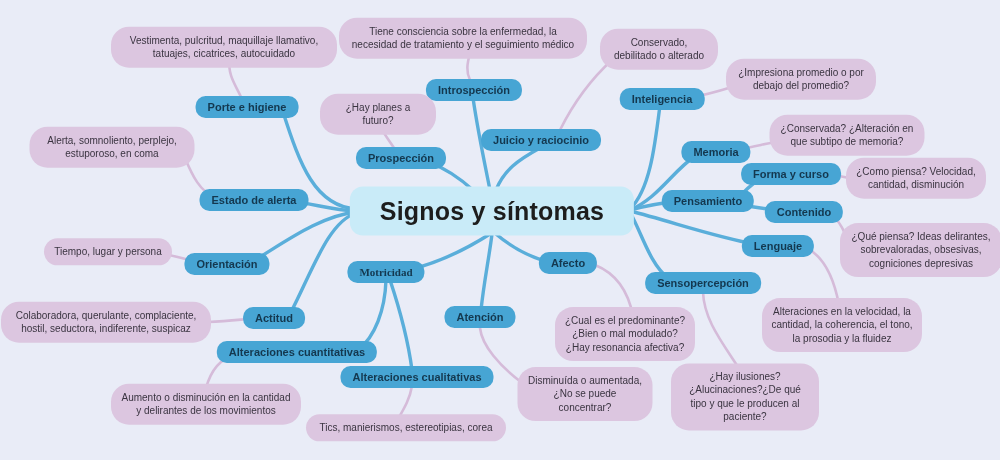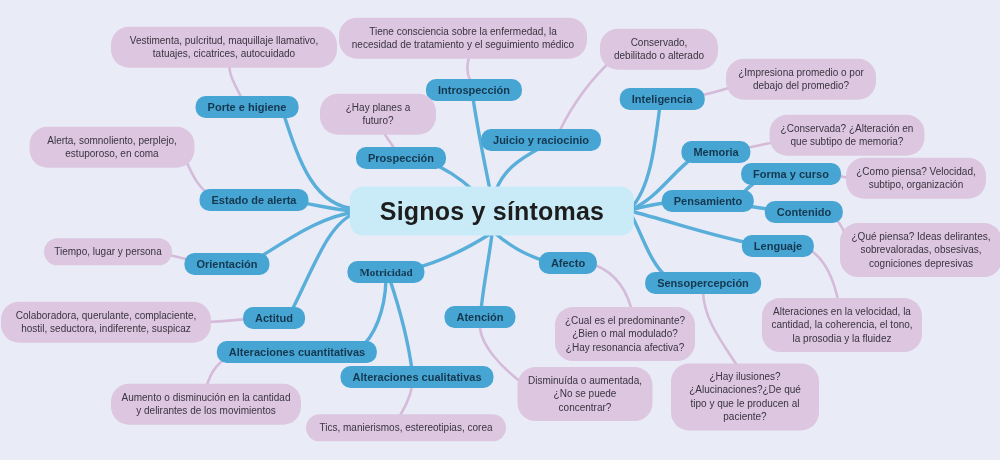--- a/index.html
+++ b/index.html
@@ -125,21 +125,21 @@
       <div class="node branch-node" style="left: 480px; top: 317px; background: rgb(71, 165, 212); color: rgb(20, 56, 79);">Atención</div>
       <div class="node branch-node" style="left: 297px; top: 352px; background: rgb(71, 165, 212); color: rgb(20, 56, 79);">Alteraciones cuantitativas</div>
       <div class="node branch-node" style="left: 417px; top: 377px; background: rgb(71, 165, 212); color: rgb(20, 56, 79);">Alteraciones cualitativas</div>
       <div class="node leaf-node" style="left: 224px; top: 47px; width: 226px; background: rgb(220, 198, 224); color: rgb(58, 52, 64);">Vestimenta, pulcritud, maquillaje llamativo, tatuajes, cicatrices, autocuidado</div>
       <div class="node leaf-node" style="left: 463px; top: 38px; width: 248px; background: rgb(220, 198, 224); color: rgb(58, 52, 64);">Tiene consciencia sobre la enfermedad, la necesidad de tratamiento y el seguimiento médico</div>
       <div class="node leaf-node" style="left: 659px; top: 49px; width: 118px; background: rgb(220, 198, 224); color: rgb(58, 52, 64);">Conservado, debilitado o alterado</div>
       <div class="node leaf-node" style="left: 801px; top: 79px; width: 150px; background: rgb(220, 198, 224); color: rgb(58, 52, 64);">¿Impresiona promedio o por debajo del promedio?</div>
       <div class="node leaf-node" style="left: 378px; top: 114px; width: 116px; background: rgb(220, 198, 224); color: rgb(58, 52, 64);">¿Hay planes a futuro?</div>
       <div class="node leaf-node" style="left: 847px; top: 135px; width: 155px; background: rgb(220, 198, 224); color: rgb(58, 52, 64);">¿Conservada? ¿Alteración en que subtipo de memoria?</div>
       <div class="node leaf-node" style="left: 112px; top: 147px; width: 165px; background: rgb(220, 198, 224); color: rgb(58, 52, 64);">Alerta, somnoliento, perplejo, estuporoso, en coma</div>
-      <div class="node leaf-node" style="left: 916px; top: 178px; width: 140px; background: rgb(220, 198, 224); color: rgb(58, 52, 64);">¿Como piensa? Velocidad, subtipo, organización</div>
+      <div class="node leaf-node" style="left: 916px; top: 178px; width: 140px; background: rgb(220, 198, 224); color: rgb(58, 52, 64);">¿Como piensa? Velocidad, cantidad, disminución</div>
       <div class="node leaf-node" style="left: 108px; top: 252px; width: 128px; background: rgb(220, 198, 224); color: rgb(58, 52, 64);">Tiempo, lugar y persona</div>
       <div class="node leaf-node" style="left: 921px; top: 250px; width: 162px; background: rgb(220, 198, 224); color: rgb(58, 52, 64);">¿Qué piensa? Ideas delirantes, sobrevaloradas, obsesivas, cogniciones depresivas</div>
       <div class="node leaf-node" style="left: 106px; top: 322px; width: 210px; background: rgb(220, 198, 224); color: rgb(58, 52, 64);">Colaboradora, querulante, complaciente, hostil, seductora, indiferente, suspicaz</div>
       <div class="node leaf-node" style="left: 842px; top: 325px; width: 160px; background: rgb(220, 198, 224); color: rgb(58, 52, 64);">Alteraciones en la velocidad, la cantidad, la coherencia, el tono, la prosodia y la fluidez</div>
       <div class="node leaf-node" style="left: 625px; top: 334px; width: 140px; background: rgb(220, 198, 224); color: rgb(58, 52, 64);">¿Cual es el predominante? ¿Bien o mal modulado? ¿Hay resonancia afectiva?</div>
       <div class="node leaf-node" style="left: 206px; top: 404px; width: 190px; background: rgb(220, 198, 224); color: rgb(58, 52, 64);">Aumento o disminución en la cantidad y delirantes de los movimientos</div>
       <div class="node leaf-node" style="left: 585px; top: 394px; width: 135px; background: rgb(220, 198, 224); color: rgb(58, 52, 64);">Disminuída o aumentada, ¿No se puede concentrar?</div>
       <div class="node leaf-node" style="left: 745px; top: 397px; width: 148px; background: rgb(220, 198, 224); color: rgb(58, 52, 64);">¿Hay ilusiones? ¿Alucinaciones?¿De qué tipo y que le producen al paciente?</div>
       <div class="node leaf-node" style="left: 406px; top: 428px; width: 200px; background: rgb(220, 198, 224); color: rgb(58, 52, 64);">Tics, manierismos, estereotipias, corea</div>
     </div>

